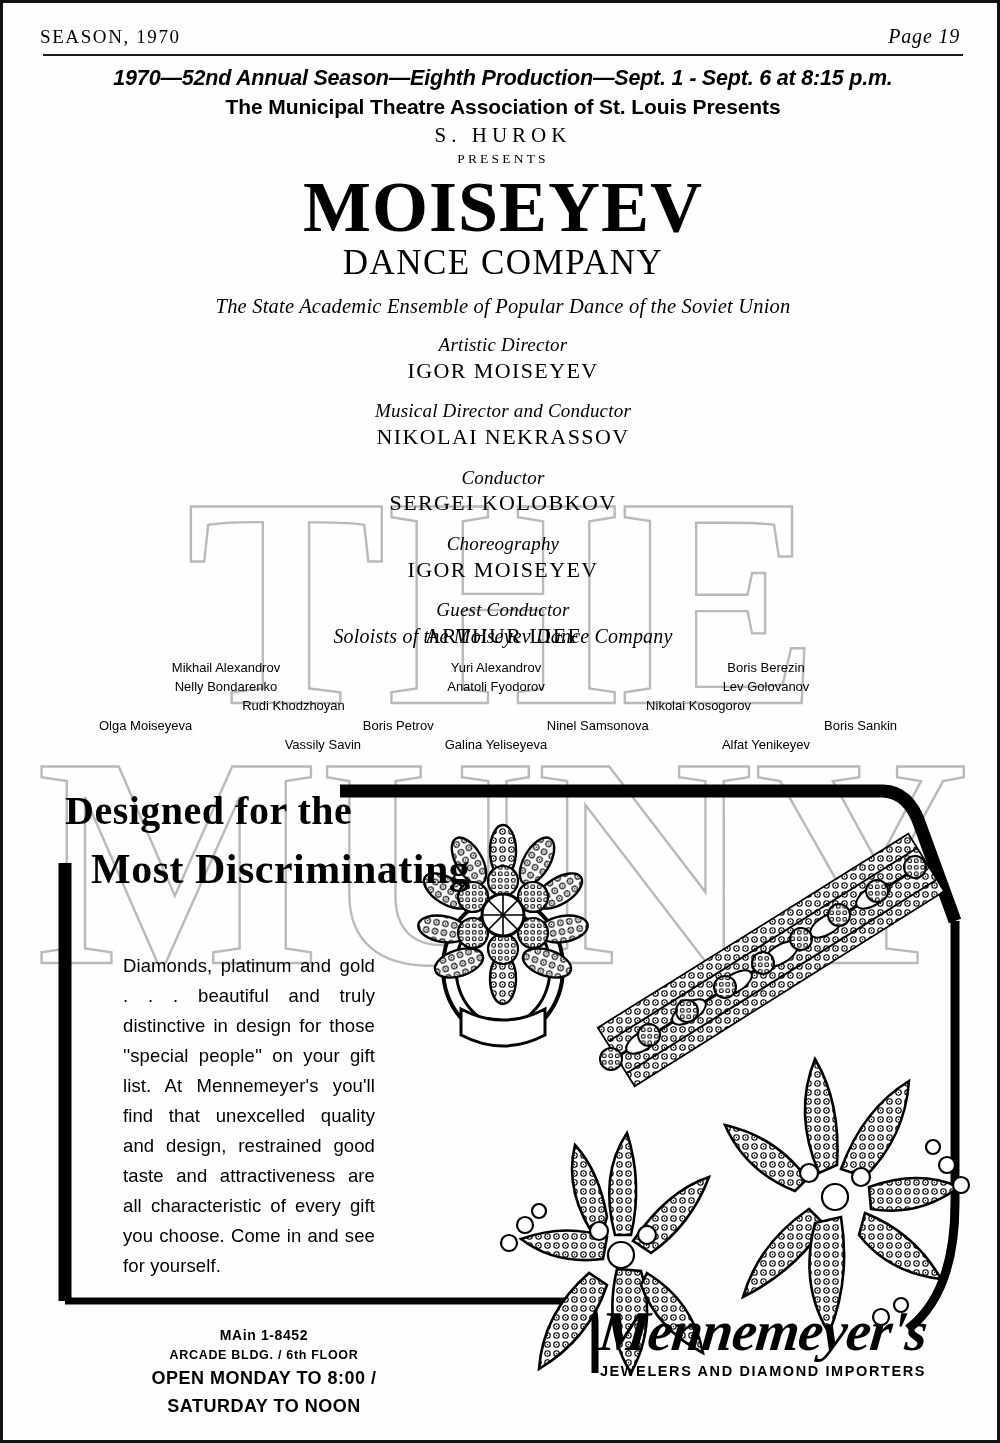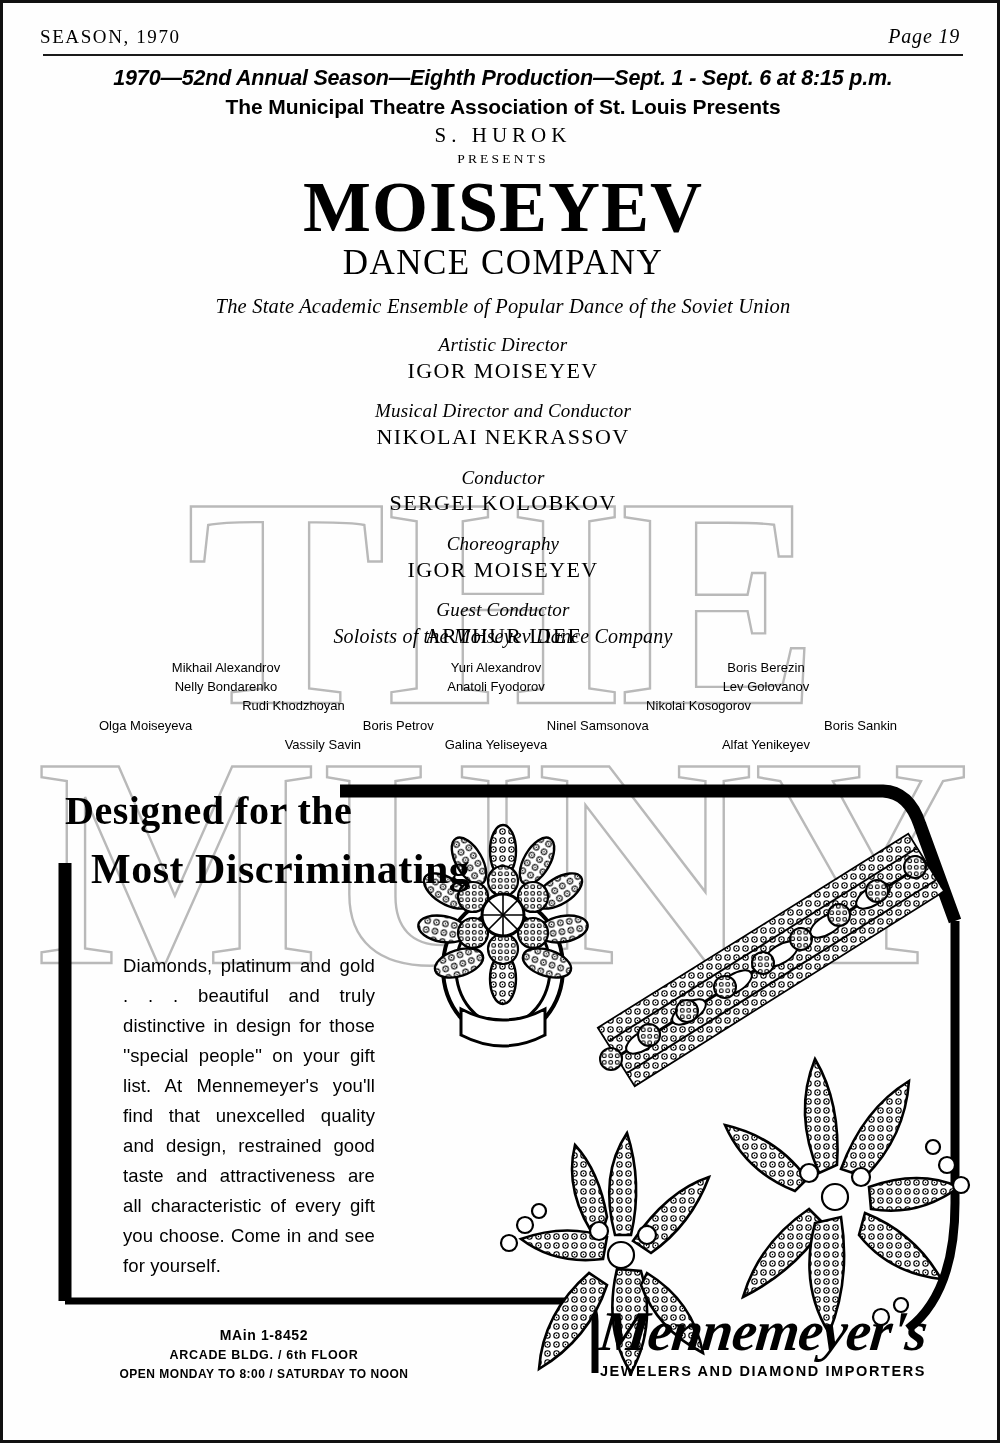--- a/index.html
+++ b/index.html
@@ -121,21 +121,21 @@
     line-height:1.62;text-align:justify;letter-spacing:.1px;
   }
   .ad-body p{margin:0;}
 
   .ad-contact{
     position:absolute;left:96px;top:552px;width:330px;text-align:center;z-index:4;
     font-family:"Liberation Sans",sans-serif;
   }
   .ct-1{font-size:14px;font-weight:700;letter-spacing:.6px;line-height:1.5;}
   .ct-2{font-size:12.5px;font-weight:700;letter-spacing:.7px;line-height:1.55;}
-  .ct-3{font-size:12px;font-weight:700;letter-spacing:.5px;line-height:1.55;}
+  .ct-3{font-size:18px;font-weight:700;letter-spacing:.5px;line-height:1.55;}
 
   .logo{
     position:absolute;left:560px;top:530px;width:400px;z-index:4;text-align:center;
   }
   .logo-name{
     font-family:"Liberation Serif",serif;font-style:italic;font-weight:700;
     font-size:56px;letter-spacing:-1px;line-height:1;
     transform:skewX(-6deg);
   }
   .logo-tag{

